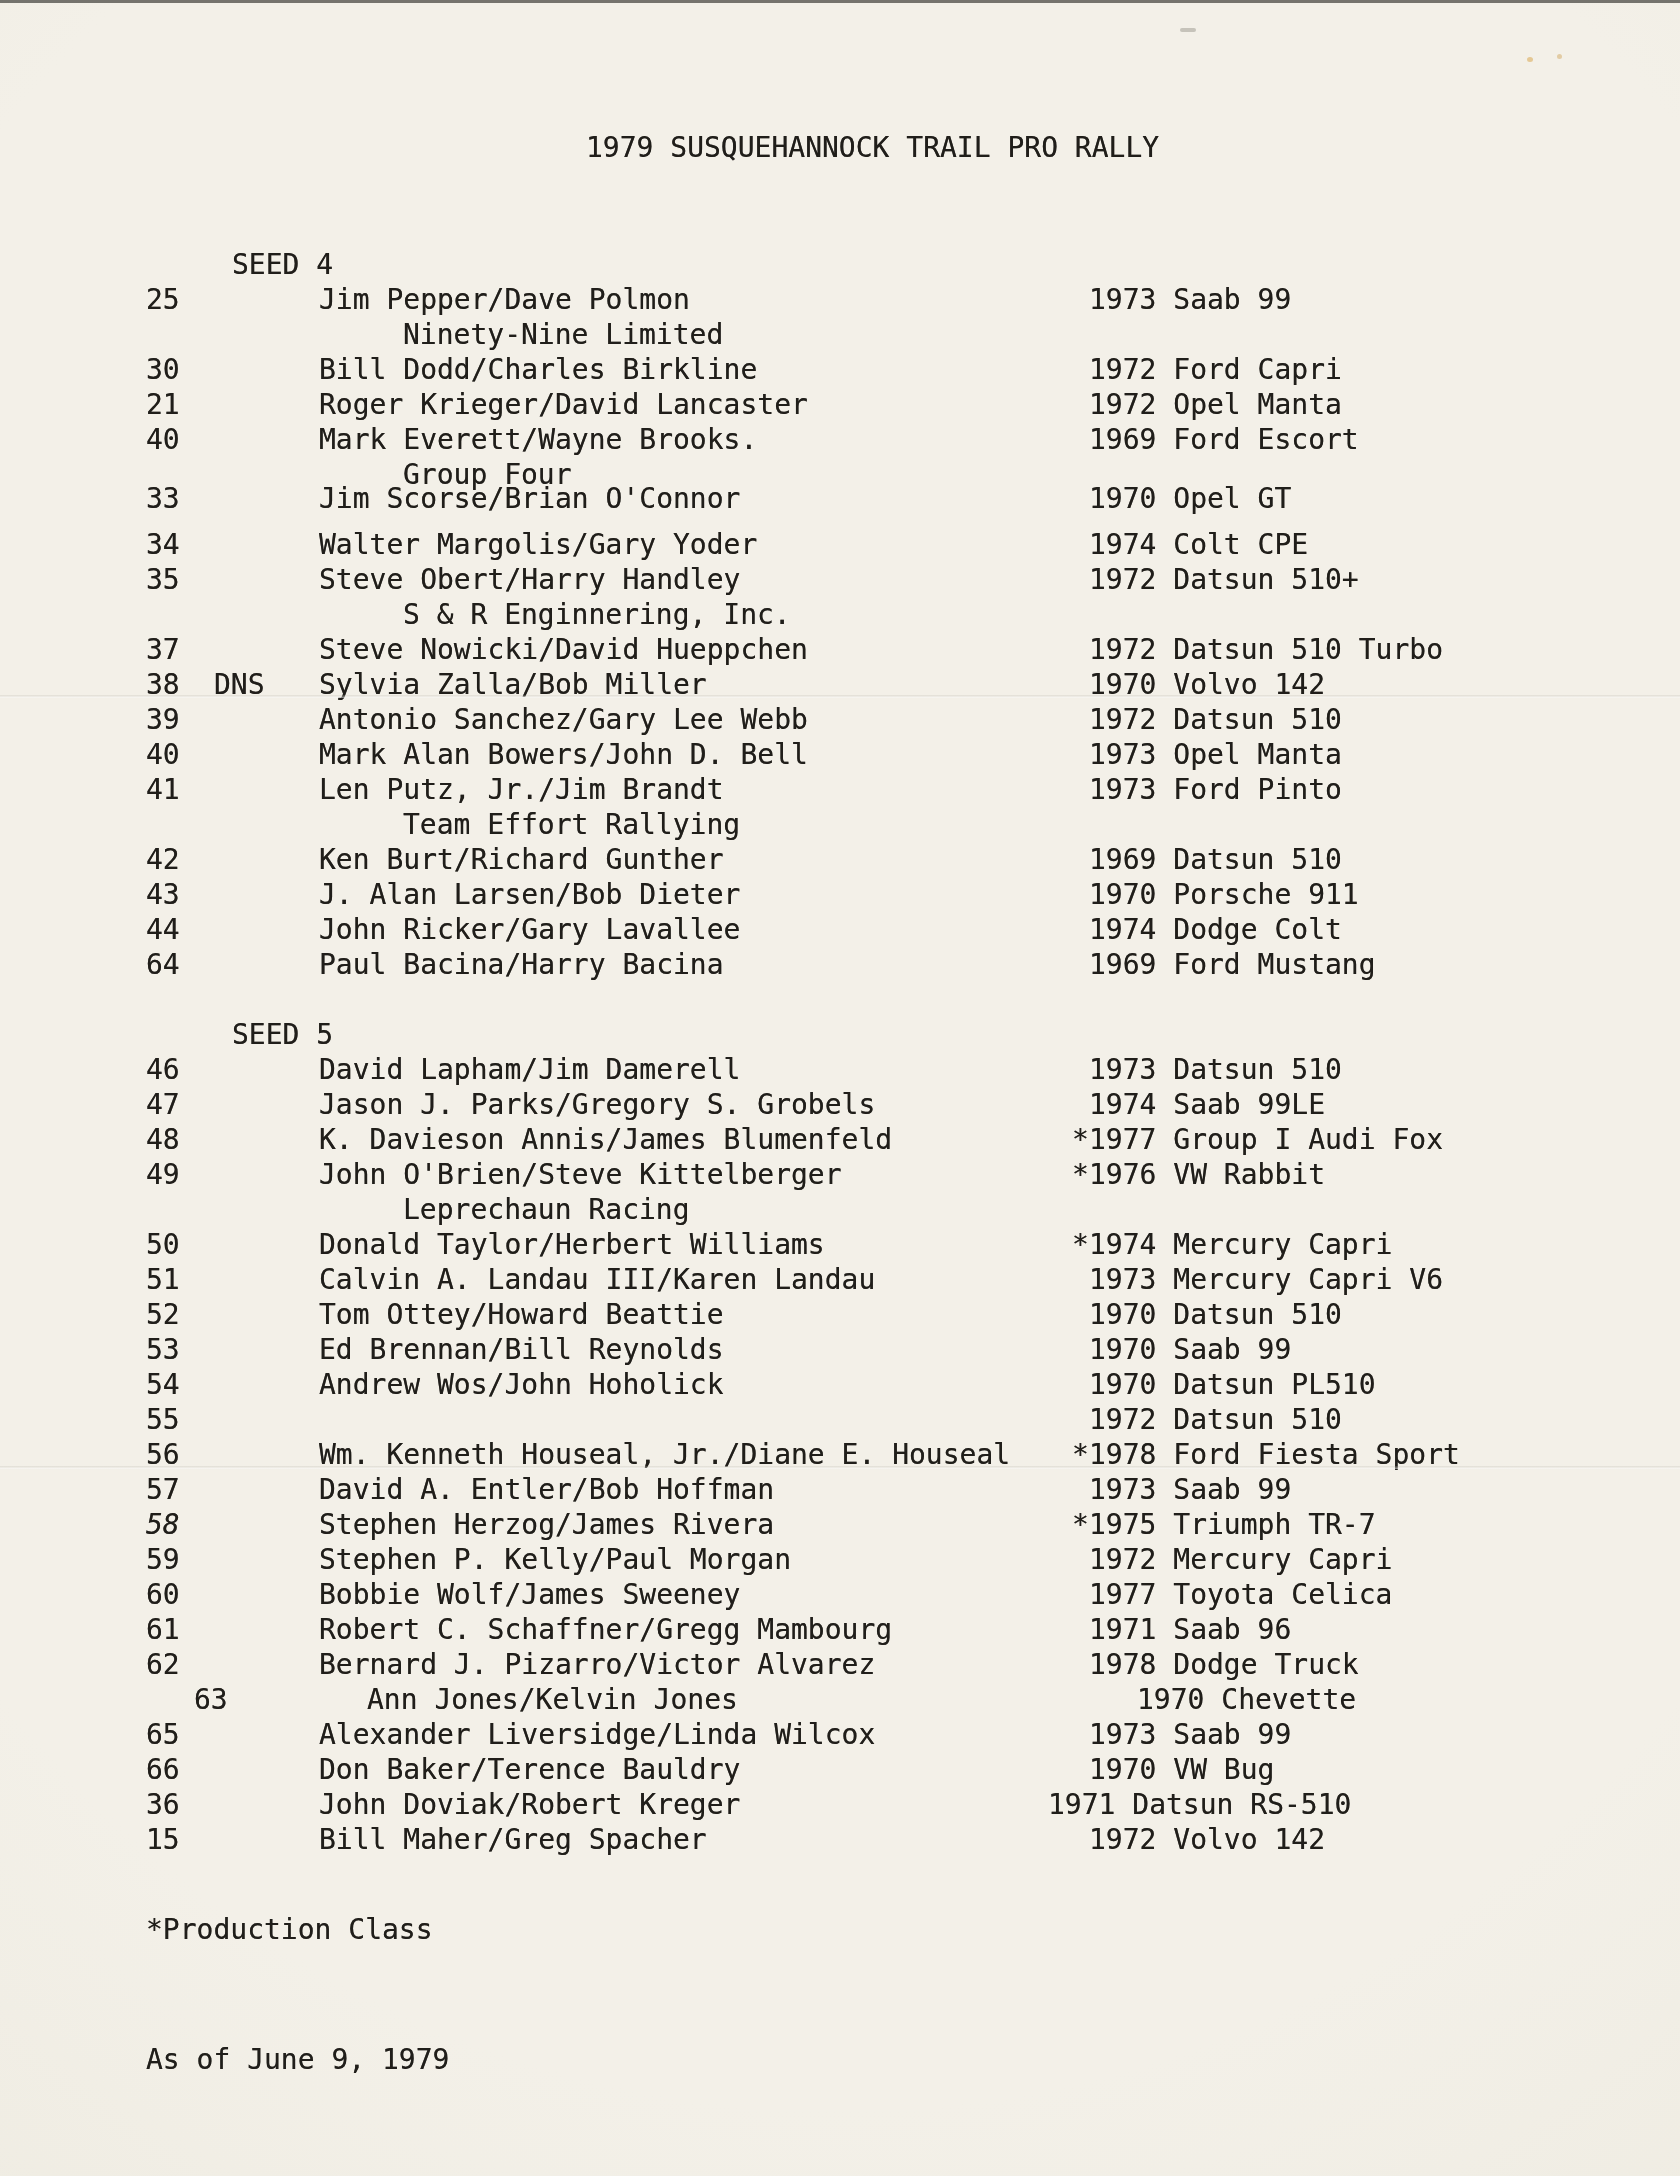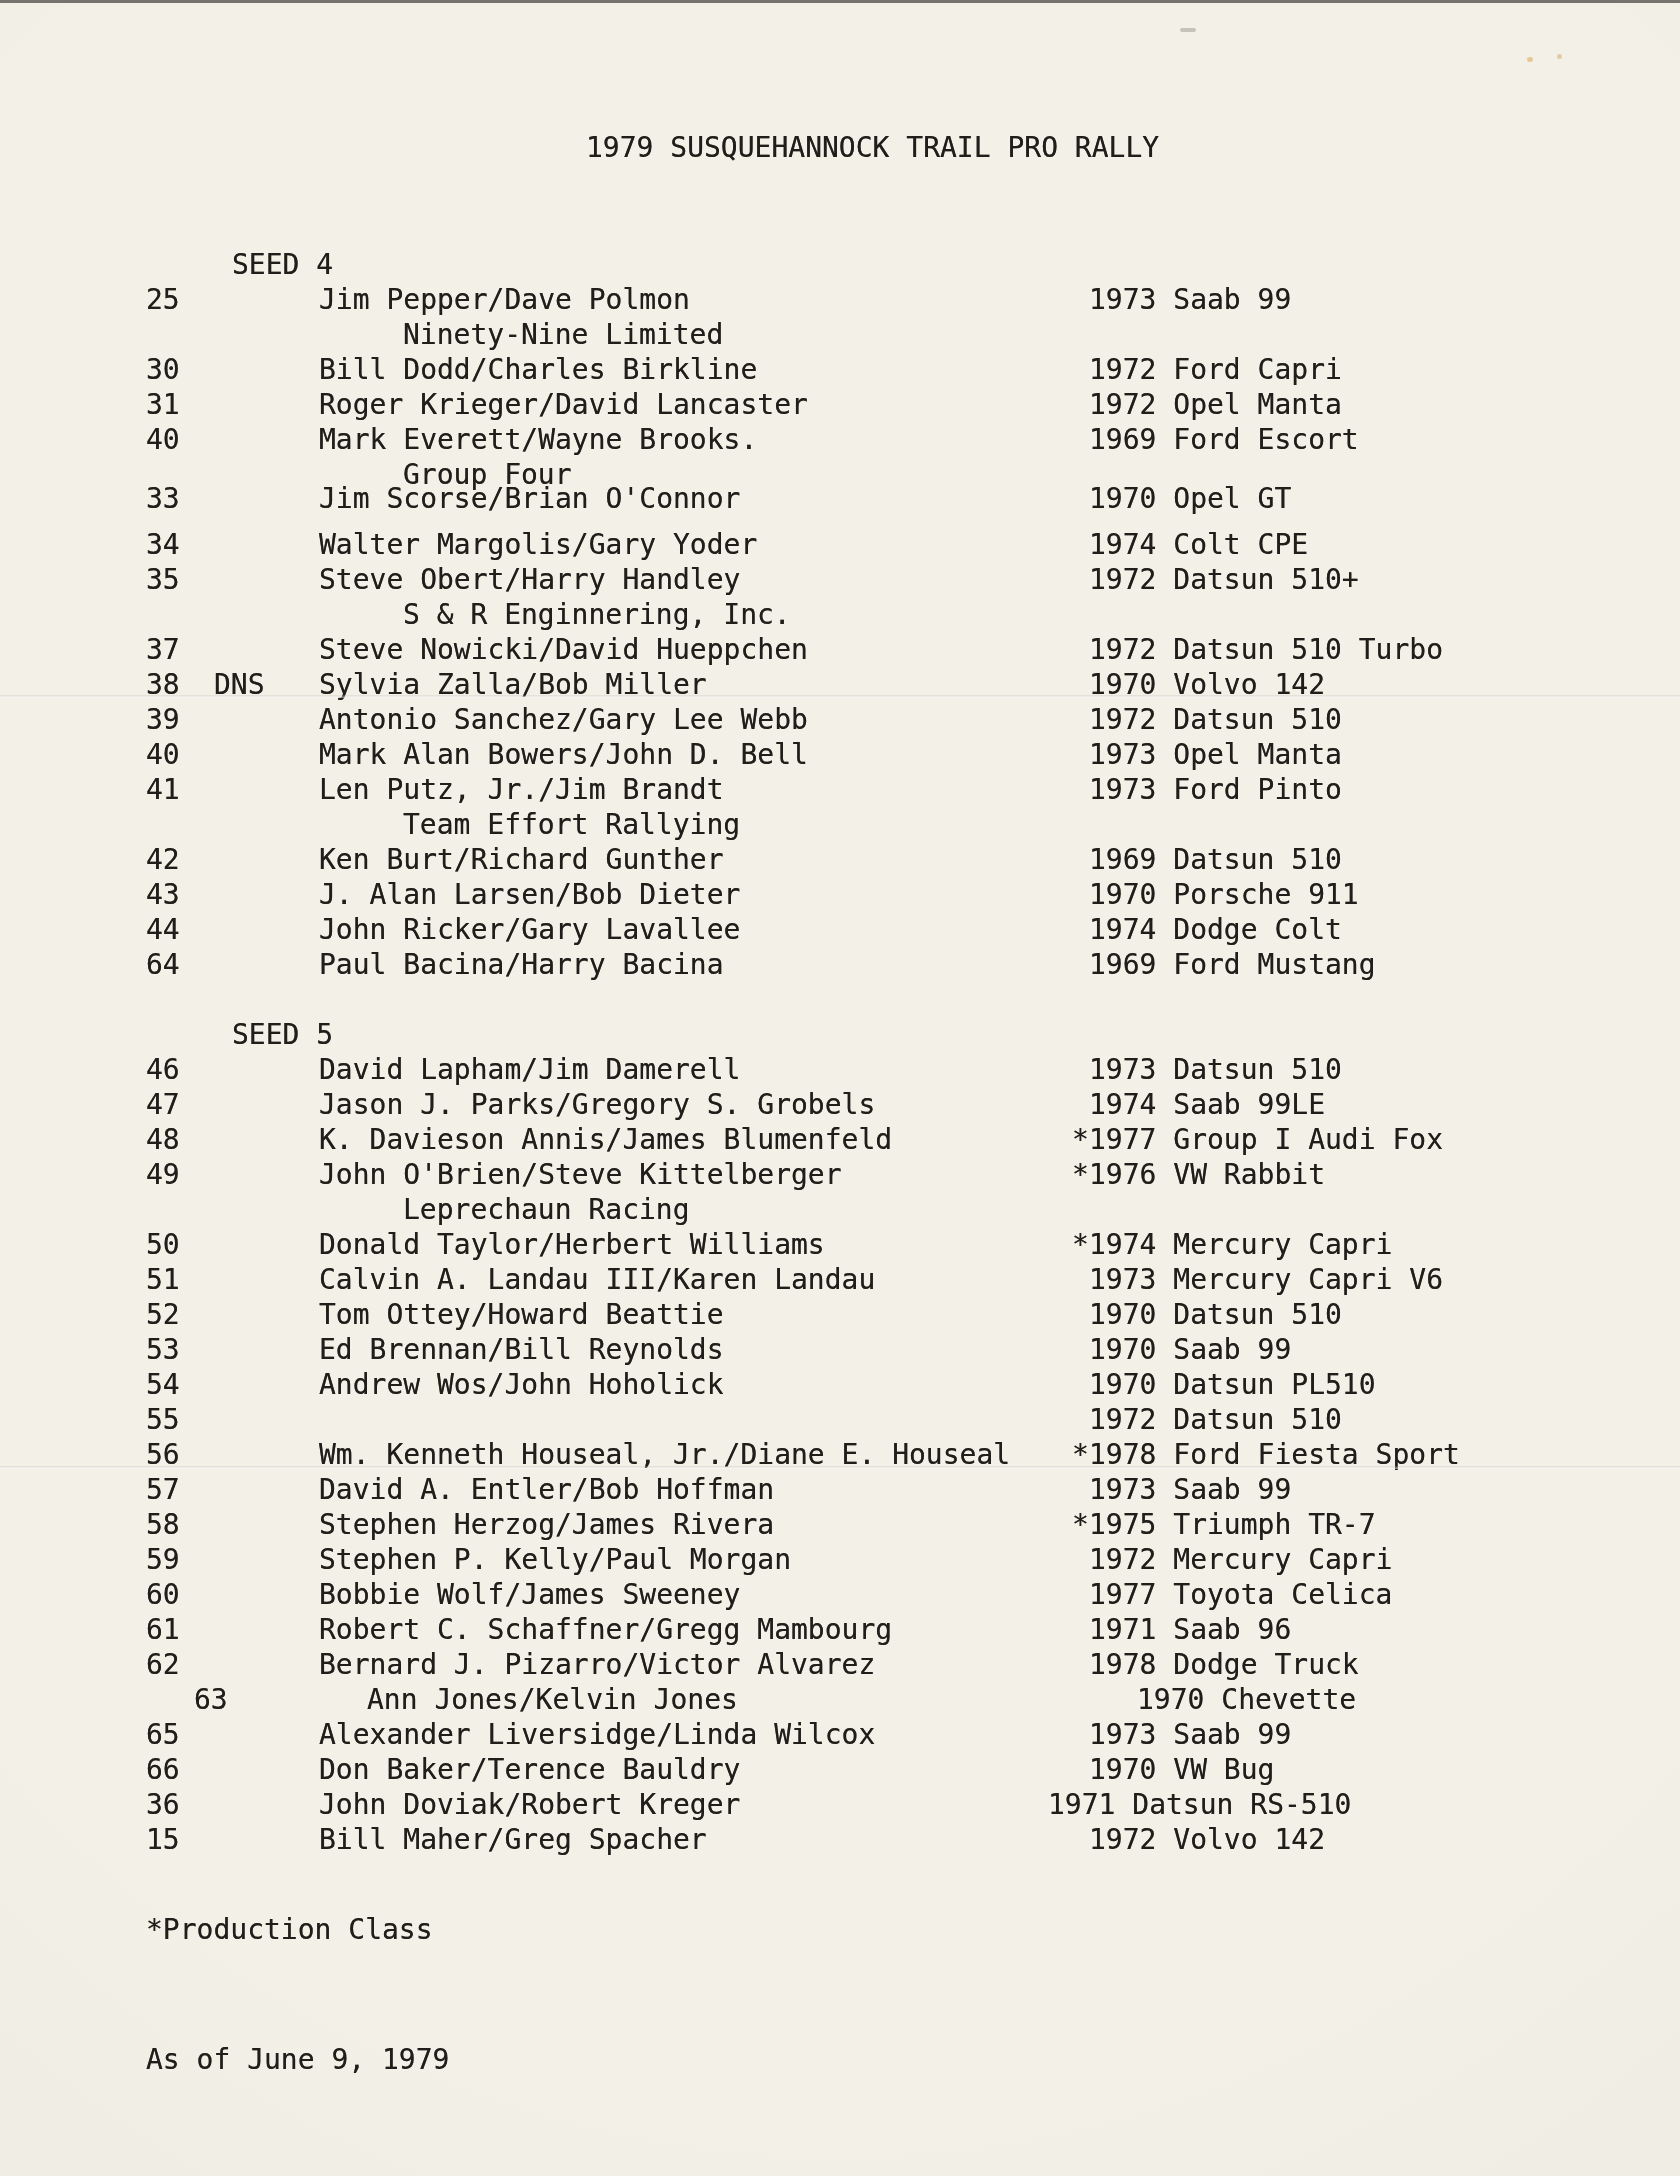--- a/index.html
+++ b/index.html
@@ -61,21 +61,21 @@
 <body>
 
 <div class="paper">
   <div class="scan-edge"></div>
   <h1 class="title">1979 SUSQUEHANNOCK TRAIL PRO RALLY</h1>
   <div id="entry-list">
       <div class="line" style="top: 247px;"><span style="left: 232px;">SEED 4</span></div>
       <div class="line" style="top: 282px;"><span style="left: 146px;">25</span><span style="left: 319px;">Jim Pepper/Dave Polmon</span><span style="left: 1089px;">1973 Saab 99</span></div>
       <div class="line" style="top: 317px;"><span style="left: 403px;">Ninety-Nine Limited</span></div>
       <div class="line" style="top: 352px;"><span style="left: 146px;">30</span><span style="left: 319px;">Bill Dodd/Charles Birkline</span><span style="left: 1089px;">1972 Ford Capri</span></div>
-      <div class="line" style="top: 387px;"><span style="left: 146px;">31</span><span style="left: 319px;">Roger Krieger/David Lancaster</span><span style="left: 1089px;">1972 Opel Manta</span></div>
+      <div class="line" style="top: 387px;"><span style="left: 146px;">21</span><span style="left: 319px;">Roger Krieger/David Lancaster</span><span style="left: 1089px;">1972 Opel Manta</span></div>
       <div class="line" style="top: 422px;"><span style="left: 146px;">40</span><span style="left: 319px;">Mark Everett/Wayne Brooks.</span><span style="left: 1089px;">1969 Ford Escort</span></div>
       <div class="line" style="top: 457px;"><span style="left: 403px;">Group Four</span></div>
       <div class="line" style="top: 481px;"><span style="left: 146px;">33</span><span style="left: 319px;">Jim Scorse/Brian O'Connor</span><span style="left: 1089px;">1970 Opel GT</span></div>
       <div class="line" style="top: 527px;"><span style="left: 146px;">34</span><span style="left: 319px;">Walter Margolis/Gary Yoder</span><span style="left: 1089px;">1974 Colt CPE</span></div>
       <div class="line" style="top: 562px;"><span style="left: 146px;">35</span><span style="left: 319px;">Steve Obert/Harry Handley</span><span style="left: 1089px;">1972 Datsun 510+</span></div>
       <div class="line" style="top: 597px;"><span style="left: 403px;">S &amp; R Enginnering, Inc.</span></div>
       <div class="line" style="top: 632px;"><span style="left: 146px;">37</span><span style="left: 319px;">Steve Nowicki/David Hueppchen</span><span style="left: 1089px;">1972 Datsun 510 Turbo</span></div>
       <div class="line" style="top: 667px;"><span style="left: 146px;">38</span><span style="left: 214px;">DNS</span><span style="left: 319px;">Sylvia Zalla/Bob Miller</span><span style="left: 1089px;">1970 Volvo 142</span></div>
       <div class="line" style="top: 702px;"><span style="left: 146px;">39</span><span style="left: 319px;">Antonio Sanchez/Gary Lee Webb</span><span style="left: 1089px;">1972 Datsun 510</span></div>
       <div class="line" style="top: 737px;"><span style="left: 146px;">40</span><span style="left: 319px;">Mark Alan Bowers/John D. Bell</span><span style="left: 1089px;">1973 Opel Manta</span></div>
@@ -92,21 +92,21 @@
       <div class="line" style="top: 1157px;"><span style="left: 146px;">49</span><span style="left: 319px;">John O'Brien/Steve Kittelberger</span><span style="left: 1072px;">*</span><span style="left: 1089px;">1976 VW Rabbit</span></div>
       <div class="line" style="top: 1192px;"><span style="left: 403px;">Leprechaun Racing</span></div>
       <div class="line" style="top: 1227px;"><span style="left: 146px;">50</span><span style="left: 319px;">Donald Taylor/Herbert Williams</span><span style="left: 1072px;">*</span><span style="left: 1089px;">1974 Mercury Capri</span></div>
       <div class="line" style="top: 1262px;"><span style="left: 146px;">51</span><span style="left: 319px;">Calvin A. Landau III/Karen Landau</span><span style="left: 1089px;">1973 Mercury Capri V6</span></div>
       <div class="line" style="top: 1297px;"><span style="left: 146px;">52</span><span style="left: 319px;">Tom Ottey/Howard Beattie</span><span style="left: 1089px;">1970 Datsun 510</span></div>
       <div class="line" style="top: 1332px;"><span style="left: 146px;">53</span><span style="left: 319px;">Ed Brennan/Bill Reynolds</span><span style="left: 1089px;">1970 Saab 99</span></div>
       <div class="line" style="top: 1367px;"><span style="left: 146px;">54</span><span style="left: 319px;">Andrew Wos/John Hoholick</span><span style="left: 1089px;">1970 Datsun PL510</span></div>
       <div class="line" style="top: 1402px;"><span style="left: 146px;">55</span><span style="left: 1089px;">1972 Datsun 510</span></div>
       <div class="line" style="top: 1437px;"><span style="left: 146px;">56</span><span style="left: 319px;">Wm. Kenneth Houseal, Jr./Diane E. Houseal</span><span style="left: 1072px;">*</span><span style="left: 1089px;">1978 Ford Fiesta Sport</span></div>
       <div class="line" style="top: 1472px;"><span style="left: 146px;">57</span><span style="left: 319px;">David A. Entler/Bob Hoffman</span><span style="left: 1089px;">1973 Saab 99</span></div>
-      <div class="line" style="top: 1507px;"><span style="left: 146px;">58</span><span style="left: 319px;">Stephen Herzog/James Rivera</span><span style="left: 1072px;">*</span><span style="left: 1089px;">1975 Triumph TR-7</span></div>
+      <div class="line" style="top: 1507px;"><span style="left: 146px; font-style: italic;">58</span><span style="left: 319px;">Stephen Herzog/James Rivera</span><span style="left: 1072px;">*</span><span style="left: 1089px;">1975 Triumph TR-7</span></div>
       <div class="line" style="top: 1542px;"><span style="left: 146px;">59</span><span style="left: 319px;">Stephen P. Kelly/Paul Morgan</span><span style="left: 1089px;">1972 Mercury Capri</span></div>
       <div class="line" style="top: 1577px;"><span style="left: 146px;">60</span><span style="left: 319px;">Bobbie Wolf/James Sweeney</span><span style="left: 1089px;">1977 Toyota Celica</span></div>
       <div class="line" style="top: 1612px;"><span style="left: 146px;">61</span><span style="left: 319px;">Robert C. Schaffner/Gregg Mambourg</span><span style="left: 1089px;">1971 Saab 96</span></div>
       <div class="line" style="top: 1647px;"><span style="left: 146px;">62</span><span style="left: 319px;">Bernard J. Pizarro/Victor Alvarez</span><span style="left: 1089px;">1978 Dodge Truck</span></div>
       <div class="line" style="top: 1682px; margin-left: 48px;"><span style="left: 146px;">63</span><span style="left: 319px;">Ann Jones/Kelvin Jones</span><span style="left: 1089px;">1970 Chevette</span></div>
       <div class="line" style="top: 1717px;"><span style="left: 146px;">65</span><span style="left: 319px;">Alexander Liversidge/Linda Wilcox</span><span style="left: 1089px;">1973 Saab 99</span></div>
       <div class="line" style="top: 1752px;"><span style="left: 146px;">66</span><span style="left: 319px;">Don Baker/Terence Bauldry</span><span style="left: 1089px;">1970 VW Bug</span></div>
       <div class="line" style="top: 1787px;"><span style="left: 146px;">36</span><span style="left: 319px;">John Doviak/Robert Kreger</span><span style="left: 1048px;">1971 Datsun RS-510</span></div>
       <div class="line" style="top: 1822px;"><span style="left: 146px;">15</span><span style="left: 319px;">Bill Maher/Greg Spacher</span><span style="left: 1089px;">1972 Volvo 142</span></div>
     </div>

